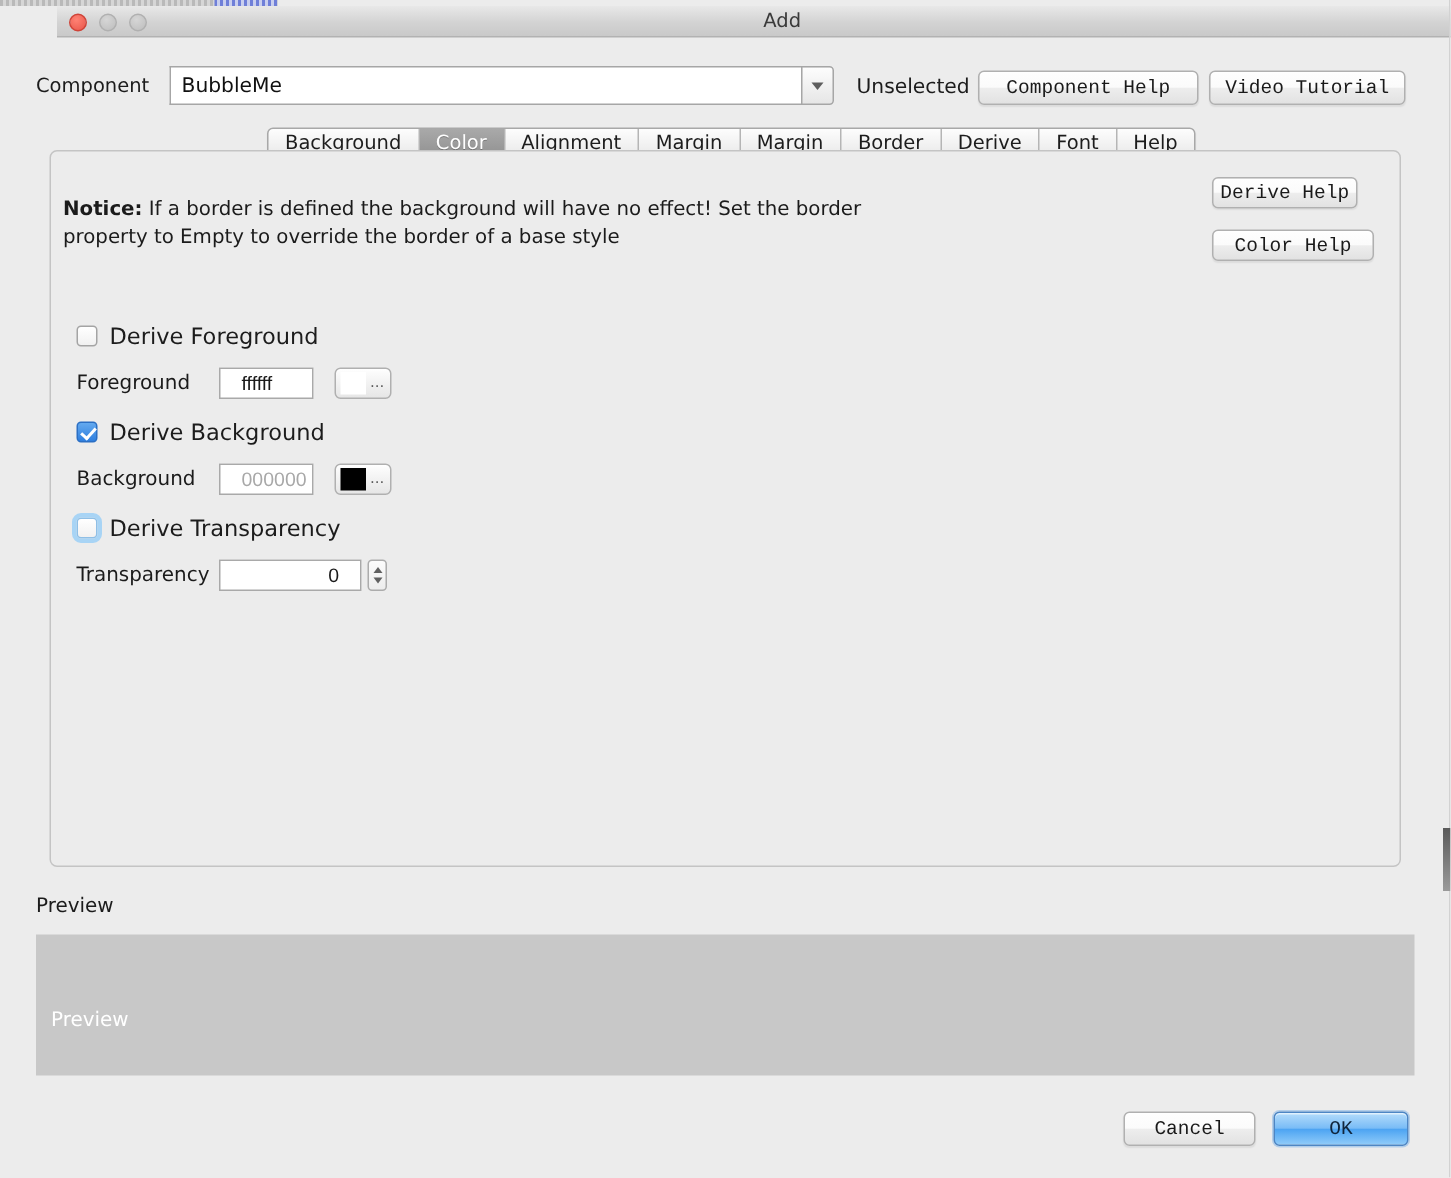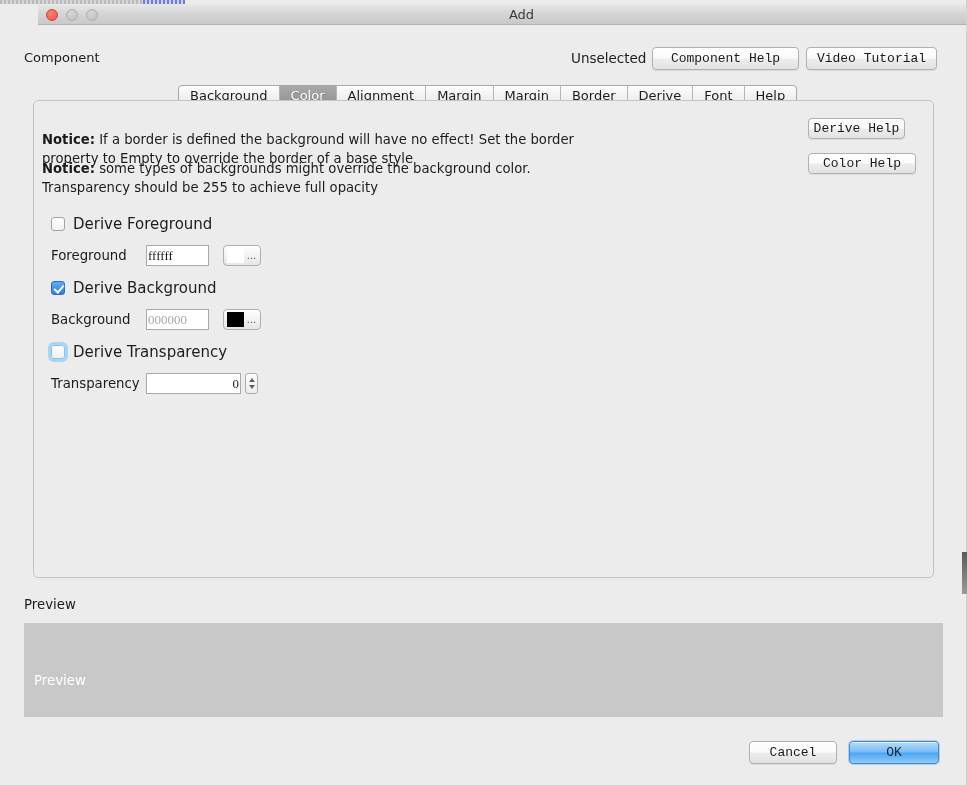--- a/index.html
+++ b/index.html
@@ -246,24 +246,24 @@
     width: 95px;
     font-size: 13.3px;
     color: #1b1b1b;
   }
   .txtfield {
     width: 63px; height: 21px;
     background: #ffffff;
     border: 1px solid #a9a9a9;
     box-sizing: border-box;
     line-height: 19px;
-    padding: 0 1px;
+    padding: 0 14px;
     font-size: 13px;
     color: #1a1a1a;
-    font-family: Liberation Serif, serif;
+    font-family: Liberation Sans, sans-serif;
   }
   .txtfield.disabled { color: #a8a8a8; }
   .txtfield.num { text-align: right; width: 95px; }
 
   .swatch-btn {
     margin-left: 14px;
     width: 38px; height: 21px;
     display: flex;
     align-items: center;
     gap: 2px;
@@ -365,20 +365,24 @@
   <div class="traffic">
     <div class="light close"></div>
     <div class="light min"></div>
     <div class="light zoom"></div>
   </div>
   <div class="title-text">Add</div>
 </div>
 
 <div class="component-row">
   <div class="lbl-component">Component</div>
+  <div class="combo">
+    <div class="combo-field" title="Component name">BubbleMe</div>
+    <div class="combo-arrow"></div>
+  </div>
   <div class="lbl-unselected">Unselected</div>
 </div>
 <div class="btn btn-component-help">Component Help</div>
 <div class="btn btn-video-tutorial">Video Tutorial</div>
 
 <div class="tabbar">
   <div class="tab">Background</div>
   <div class="tab active">Color</div>
   <div class="tab">Alignment</div>
   <div class="tab">Margin</div>
@@ -388,23 +392,20 @@
   <div class="tab">Font</div>
   <div class="tab">Help</div>
 </div>
 
 <div class="panel">
 
   <div class="notice notice-1">
     <b>Notice:</b><span> If a border is defined the background will have no effect! Set the border property to Empty to override the border of a base style</span>
   </div>
 
-  <div class="notice notice-2">
-    <b>Notice:</b><span> some types of backgrounds might override the background color. Transparency should be 255 to achieve full opacity</span>
-  </div>
 
   <div class="btn btn-derive-help">Derive Help</div>
   <div class="btn btn-color-help">Color Help</div>
 
   <div class="check-row" style="top:114px;">
     <div class="cbox"></div>
     <div class="check-label">Derive Foreground</div>
   </div>
 
   <div class="field-row" style="top:144px;">

